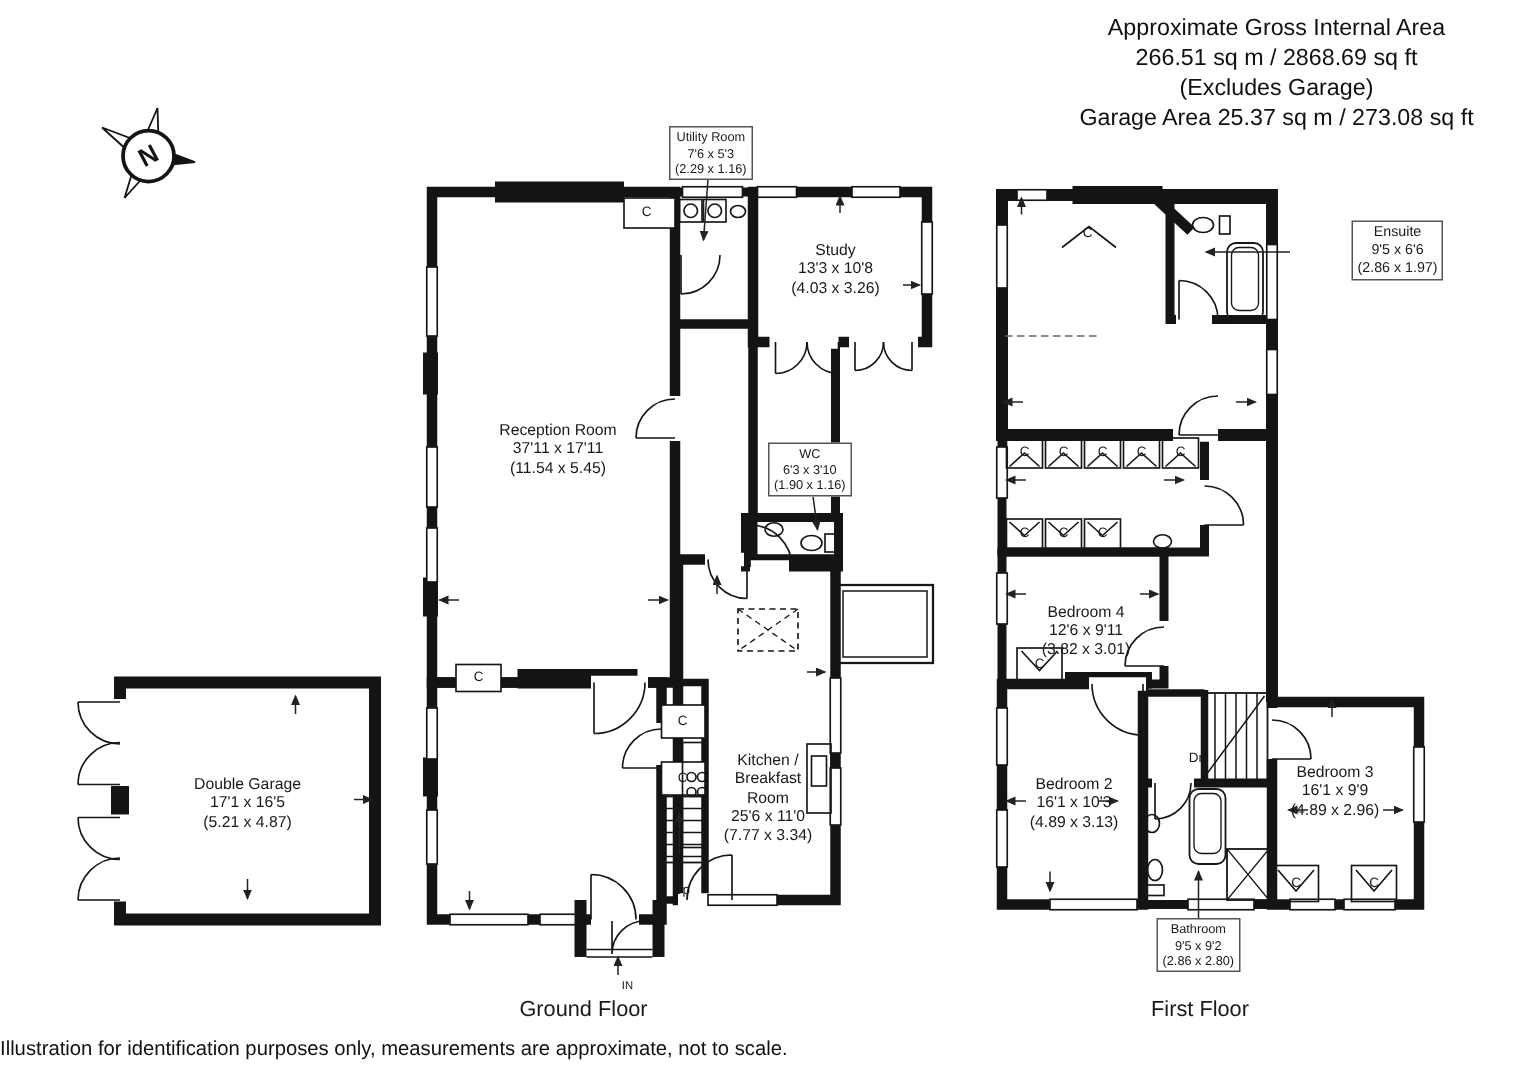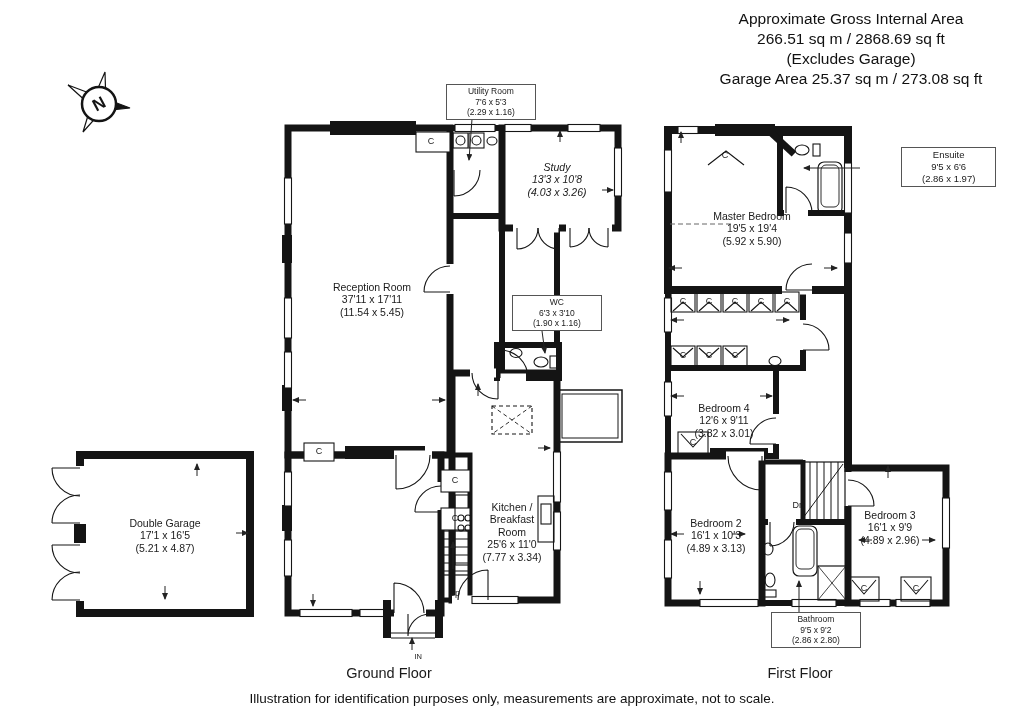--- a/index.html
+++ b/index.html
@@ -1,26 +1,26 @@
 <!DOCTYPE html>
 <html><head>
 <meta charset="utf-8">
 <style>
   html,body{margin:0;padding:0;background:#fff;}
   #canvas{position:relative;width:1024px;height:724px;background:#fff;overflow:hidden;
           font-family:"Liberation Sans","DejaVu Sans",sans-serif;color:#1a1a1a;}
   #plan-svg{position:absolute;left:0;top:0;}
   .lbl{position:absolute;text-align:center;font-size:10.5px;line-height:1.18;color:#1a1a1a;}
   .callout{position:absolute;text-align:center;font-size:8.5px;line-height:1.25;color:#1a1a1a;
-           background:#fff;border:1px solid #555;padding:1px 20px;}
+           background:#fff;border:1px solid #555;padding:1px 3px;}
   .callout.big{font-size:9.5px;margin-left:40px;}
   .ftitle{position:absolute;text-align:center;font-size:14.5px;color:#1a1a1a;}
   #header{position:absolute;left:692px;top:9px;width:318px;text-align:center;
           font-size:15.5px;line-height:20px;color:#111;}
-  #disclaimer{position:absolute;left:0;top:691px;width:1024px;text-align:center;
+  #disclaimer{position:absolute;left:0;top:691px;width:1024px;text-align:left;
           font-size:13.5px;color:#111;}
   .c{position:absolute;width:14px;text-align:center;font-size:9px;color:#1a1a1a;}
   .tiny{position:absolute;text-align:right;font-size:9px;color:#1a1a1a;}
 </style>
 </head>
 <body>
 
 <div id="canvas">
 
 <svg id="plan-svg" width="1024" height="724" viewBox="0 0 1024 724">
@@ -274,39 +274,34 @@
   <div>266.51 sq m / 2868.69 sq ft</div>
   <div>(Excludes Garage)</div>
   <div>Garage Area 25.37 sq m / 273.08 sq ft</div>
 </div>
 
 <div class="lbl" style="left:292px;top:281px;width:160px;">
   <div>Reception Room</div>
   <div>37'11 x 17'11</div>
   <div>(11.54 x 5.45)</div>
 </div>
-<div class="lbl" style="left:505px;top:161px;width:104px;font-style:italic;">
+<div class="lbl" style="left:505px;top:161px;width:104px;">
   <div>Study</div>
   <div>13'3 x 10'8</div>
   <div>(4.03 x 3.26)</div>
 </div>
 <div class="lbl" style="left:480px;top:501px;width:64px;">
   <div>Kitchen / Breakfast Room</div>
   <div>25'6 x 11'0</div>
   <div>(7.77 x 3.34)</div>
 </div>
 <div class="lbl" style="left:85px;top:517px;width:160px;">
   <div>Double Garage</div>
   <div>17'1 x 16'5</div>
   <div>(5.21 x 4.87)</div>
-</div>
-<div class="lbl" style="left:672px;top:210px;width:160px;">
-  <div>Master Bedroom</div>
-  <div>19'5 x 19'4</div>
-  <div>(5.92 x 5.90)</div>
 </div>
 <div class="lbl" style="left:666px;top:402px;width:116px;">
   <div>Bedroom 4</div>
   <div>12'6 x 9'11</div>
   <div>(3.82 x 3.01)</div>
 </div>
 <div class="lbl" style="left:658px;top:517px;width:116px;">
   <div>Bedroom 2</div>
   <div>16'1 x 10'3</div>
   <div>(4.89 x 3.13)</div>

